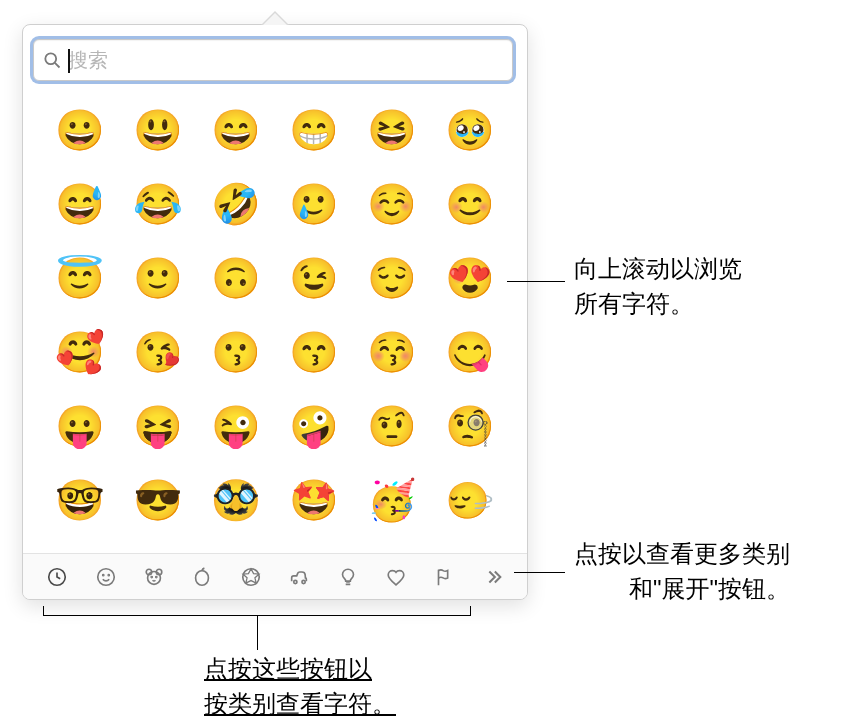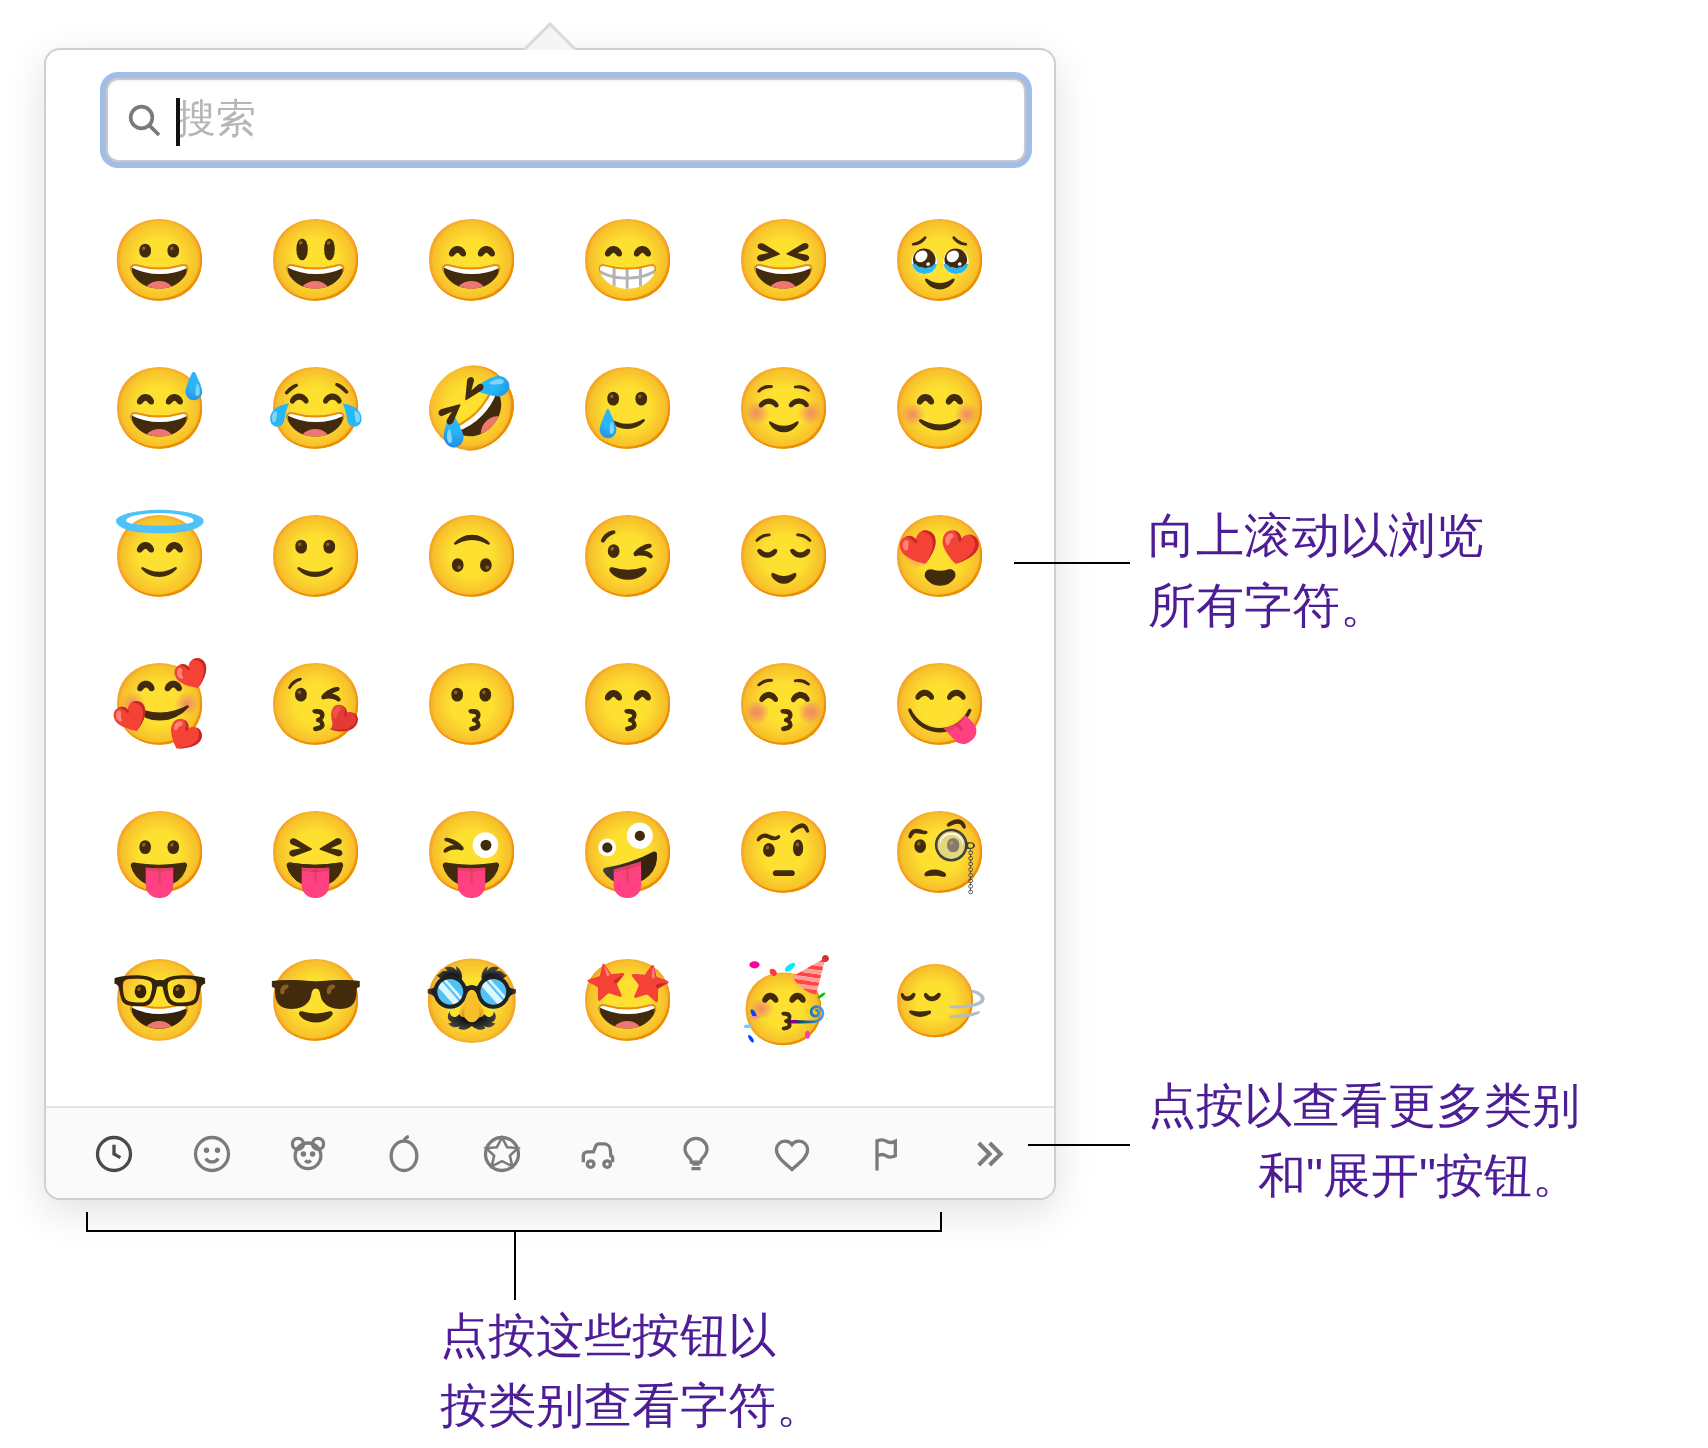--- a/index.html
+++ b/index.html
@@ -42,21 +42,21 @@
     height: 576px;
     background: #ffffff;
     border: 1px solid #cfcfcf;
     border-radius: 8px;
     box-shadow: 0 6px 20px rgba(0,0,0,0.12);
     display: flex;
     flex-direction: column;
     overflow: hidden;
   }
   .search-row {
-    padding: 14px 14px 10px 30px;
+    padding: 14px 14px 10px 10px;
   }
   .search-box {
     position: relative;
     width: 100%;
     height: 42px;
     border: 1px solid #c9c9c9;
     border-radius: 6px;
     background: #ffffff;
     box-shadow: 0 0 0 3px rgba(84,137,211,0.55), inset 0 1px 1px rgba(0,0,0,0.05);
     display: flex;
@@ -129,21 +129,21 @@
     color: #7b7b7b;
     cursor: pointer;
   }
   .cat-btn.selected { color: #4a4a4a; }
   .cat-btn svg, .cat-btn .glyph { width: 22px; height: 22px; }
 
   
   .callout {
     position: absolute;
     font-size: 24px;
-    color: #4c1d95;
+    color: #000000;
     line-height: 1.45;
     white-space: nowrap;
   }
   .leader {
     position: absolute;
     background: #000;
   }
   .bracket {
     position: absolute;
     border: 1px solid #000;
@@ -307,16 +307,16 @@
 <div class="leader" style="left:507px; top:281px; width:58px; height:1px;"></div>
 
 <div class="callout" style="left:574px; top:537px;text-align:right;">
   <span style="white-space:pre-line;">点按以查看更多类别
 和"展开"按钮。</span>
 </div>
 <div class="leader" style="left:514px; top:572px; width:51px; height:1px;"></div>
 
 <div class="bracket" style="left:43px; top:606px; width:428px; height:10px; border-left:1px solid #000; border-right:1px solid #000; border-bottom:1px solid #000;"></div>
 <div class="leader" style="left:257px; top:616px; width:1px; height:34px;"></div>
-<div class="callout" style="left:220px; top:652px;">
+<div class="callout" style="left:204px; top:652px;text-decoration:underline;">
   <span style="white-space:pre-line;">点按这些按钮以
 按类别查看字符。</span>
 </div>
 
 </body></html>

